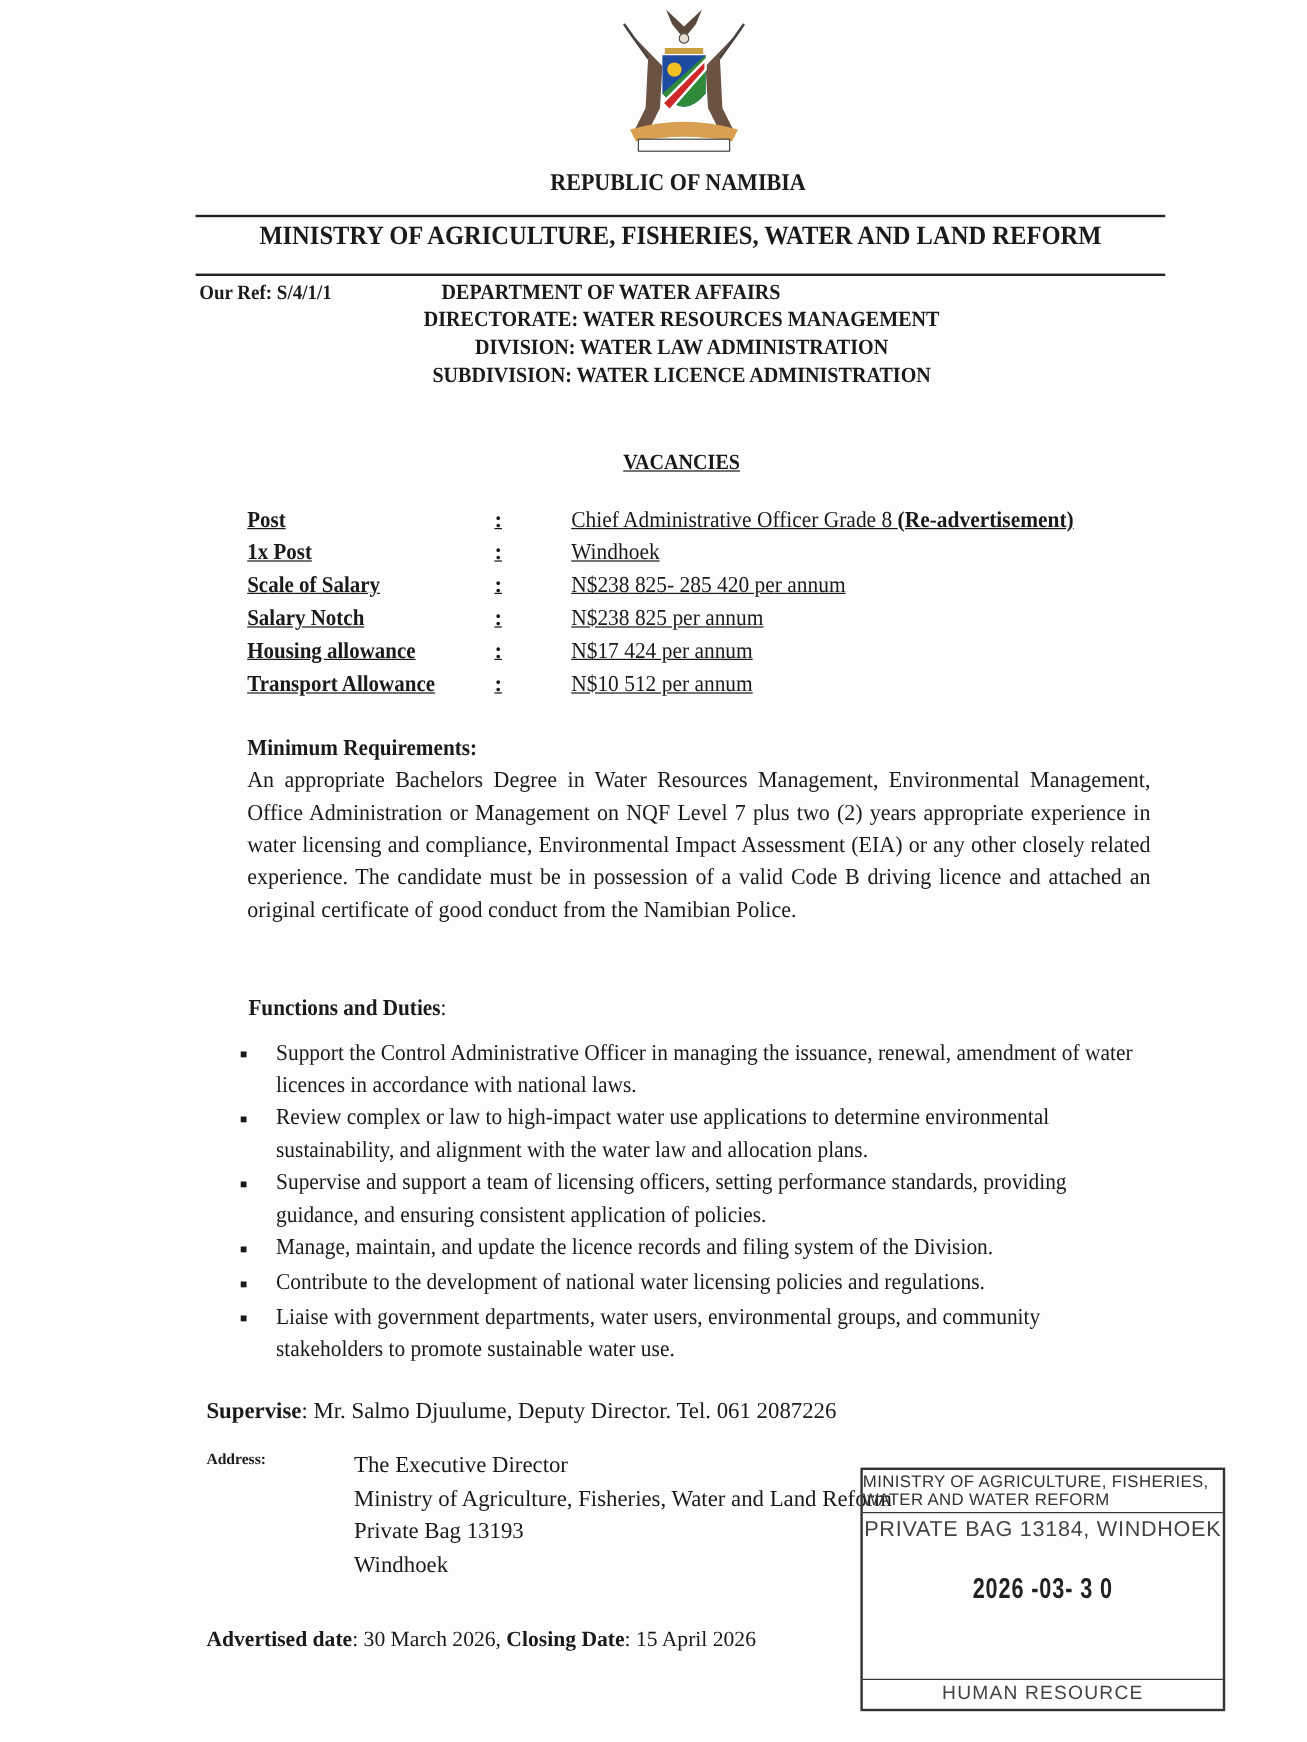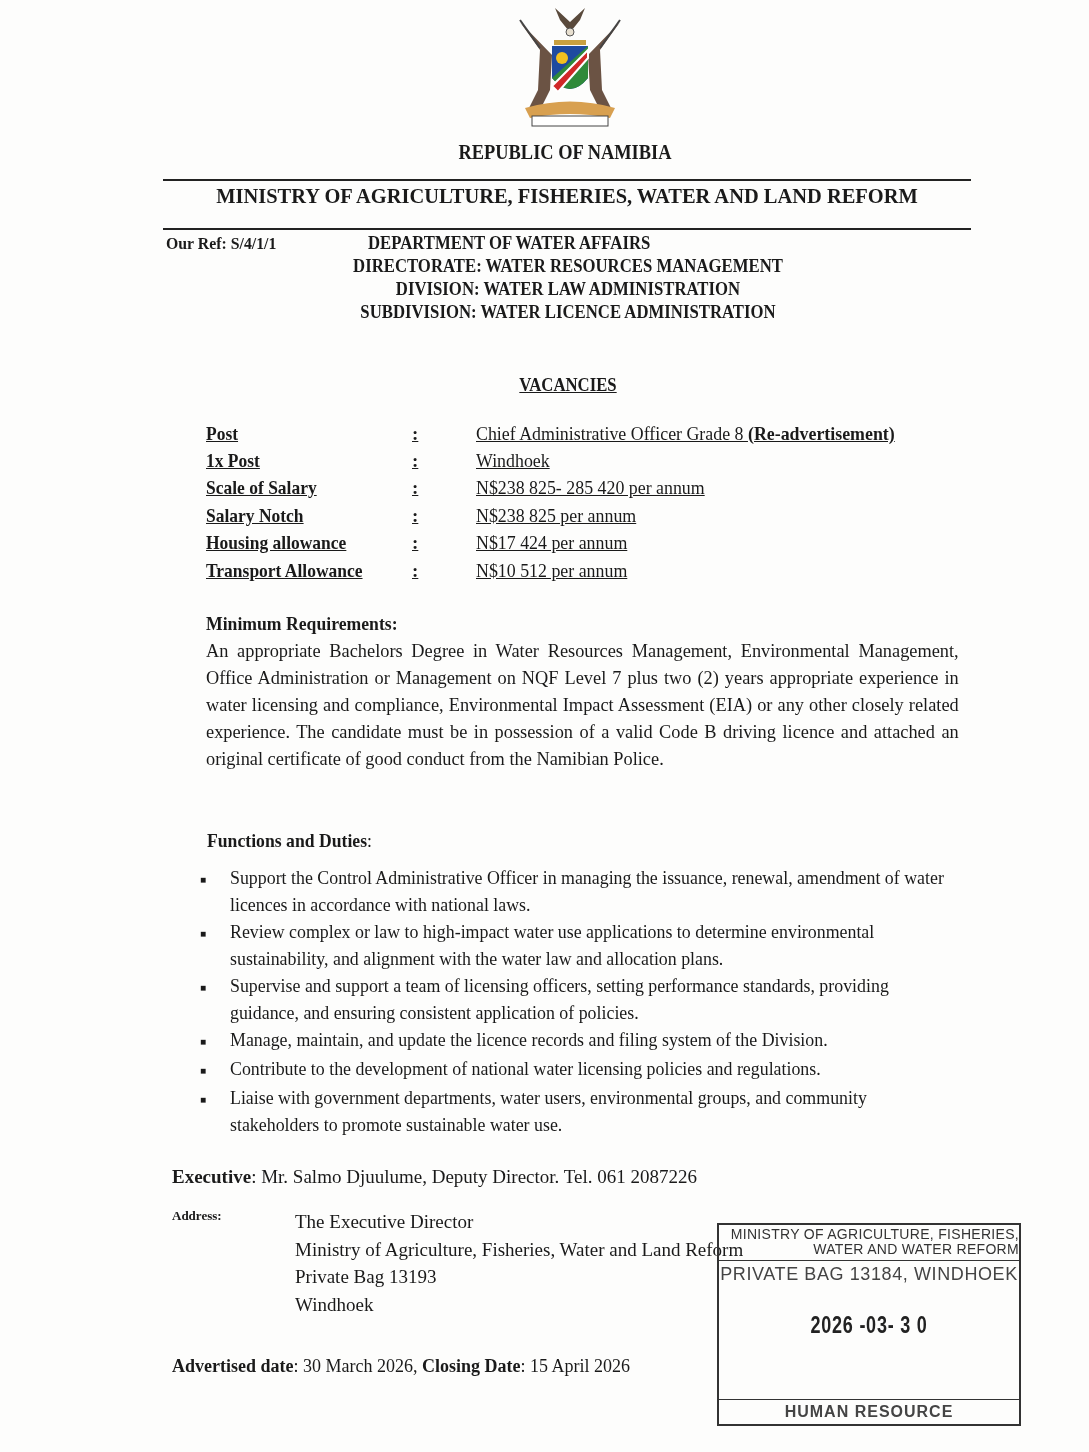--- a/index.html
+++ b/index.html
@@ -37,24 +37,24 @@
   .bullet { width: 30px; flex: none; font-size: 10px; padding-top: 2px; }
   .duty-text { transform: scaleX(0.94); transform-origin: left; }
   .enq { left: 172px; top: 1166px; font-size: 19px; white-space: nowrap; }
   .addr-label { left: 172px; top: 1208px; font-size: 13px; font-weight: bold; }
   .addr-lines { left: 295px; top: 1208px; font-size: 19px; line-height: 27.5px; white-space: nowrap; }
   .dates { left: 172px; top: 1356px; font-size: 18px; white-space: nowrap; }
   .stamp {
     left: 717px; top: 1223px; width: 300px; height: 199px; border: 2px solid #333;
     font-family: "Liberation Sans", sans-serif; color: #333; background: transparent;
   }
-  .stamp-top { height: 36px; border-bottom: 1.5px solid #333; text-align: right; font-size: 14px; line-height: 15px; padding-top: 2px; box-sizing: border-box; letter-spacing: 0.3px; }
+  .stamp-top { height: 36px; border-bottom: 1.5px solid #333; text-align: left; font-size: 14px; line-height: 15px; padding-top: 2px; box-sizing: border-box; letter-spacing: 0.3px; }
   .stamp-bag { text-align: center; font-size: 18px; margin-top: 3px; letter-spacing: 0.6px; color: #444; }
   .stamp-date { text-align: center; font-size: 24px; font-weight: bold; margin-top: 26px; letter-spacing: 1px; transform: scaleX(0.75); color: #222; }
-  .stamp-bottom { position: absolute; left: 0; right: 0; bottom: 0; height: 24px; border-top: 1.5px solid #333; text-align: center; font-size: 16px; line-height: 24px; letter-spacing: 1px; color: #444; font-weight: bold; }
+  .stamp-bottom { position: absolute; left: 0; right: 0; bottom: 0; height: 24px; border-top: 1.5px solid #333; text-align: center; font-size: 16px; line-height: 24px; letter-spacing: 1px; color: #444; }
 </style>
 </head>
 <body>
 
 <div class="abs crest">
   <svg width="120" height="130" viewBox="0 0 120 130">
 
     <path d="M45 8 L60 22 L75 8 L70 20 L62 30 L58 30 L50 20 Z" fill="#5a4a3c"></path>
     <circle cx="60" cy="32" r="4" fill="#e8e0d0" stroke="#555" stroke-width="1"></circle>
 
@@ -147,21 +147,21 @@
   <div class="duty">
       <span class="bullet">■</span>
       <span class="duty-text">Contribute to the development of national water licensing policies and regulations.</span>
     </div>
   <div class="duty">
       <span class="bullet">■</span>
       <span class="duty-text">Liaise with government departments, water users, environmental groups, and community stakeholders to promote sustainable water use.</span>
     </div>
 </div>
 
-<div class="abs enq"><b>Executive</b><span>: Mr. Salmo Djuulume, Deputy Director. Tel. 061 2087226</span></div>
+<div class="abs enq"><b>Supervise</b><span>: Mr. Salmo Djuulume, Deputy Director. Tel. 061 2087226</span></div>
 
 <div class="abs addr-label">Address:</div>
 <div class="abs addr-lines">
   <div>The Executive Director</div>
   <div>Ministry of Agriculture, Fisheries, Water and Land Reform</div>
   <div>Private Bag 13193</div>
   <div>Windhoek</div>
 </div>
 
 <div class="abs dates"><b>Advertised date</b><span>: 30 March 2026, </span><b>Closing Date</b><span>: 15 April 2026</span></div>

